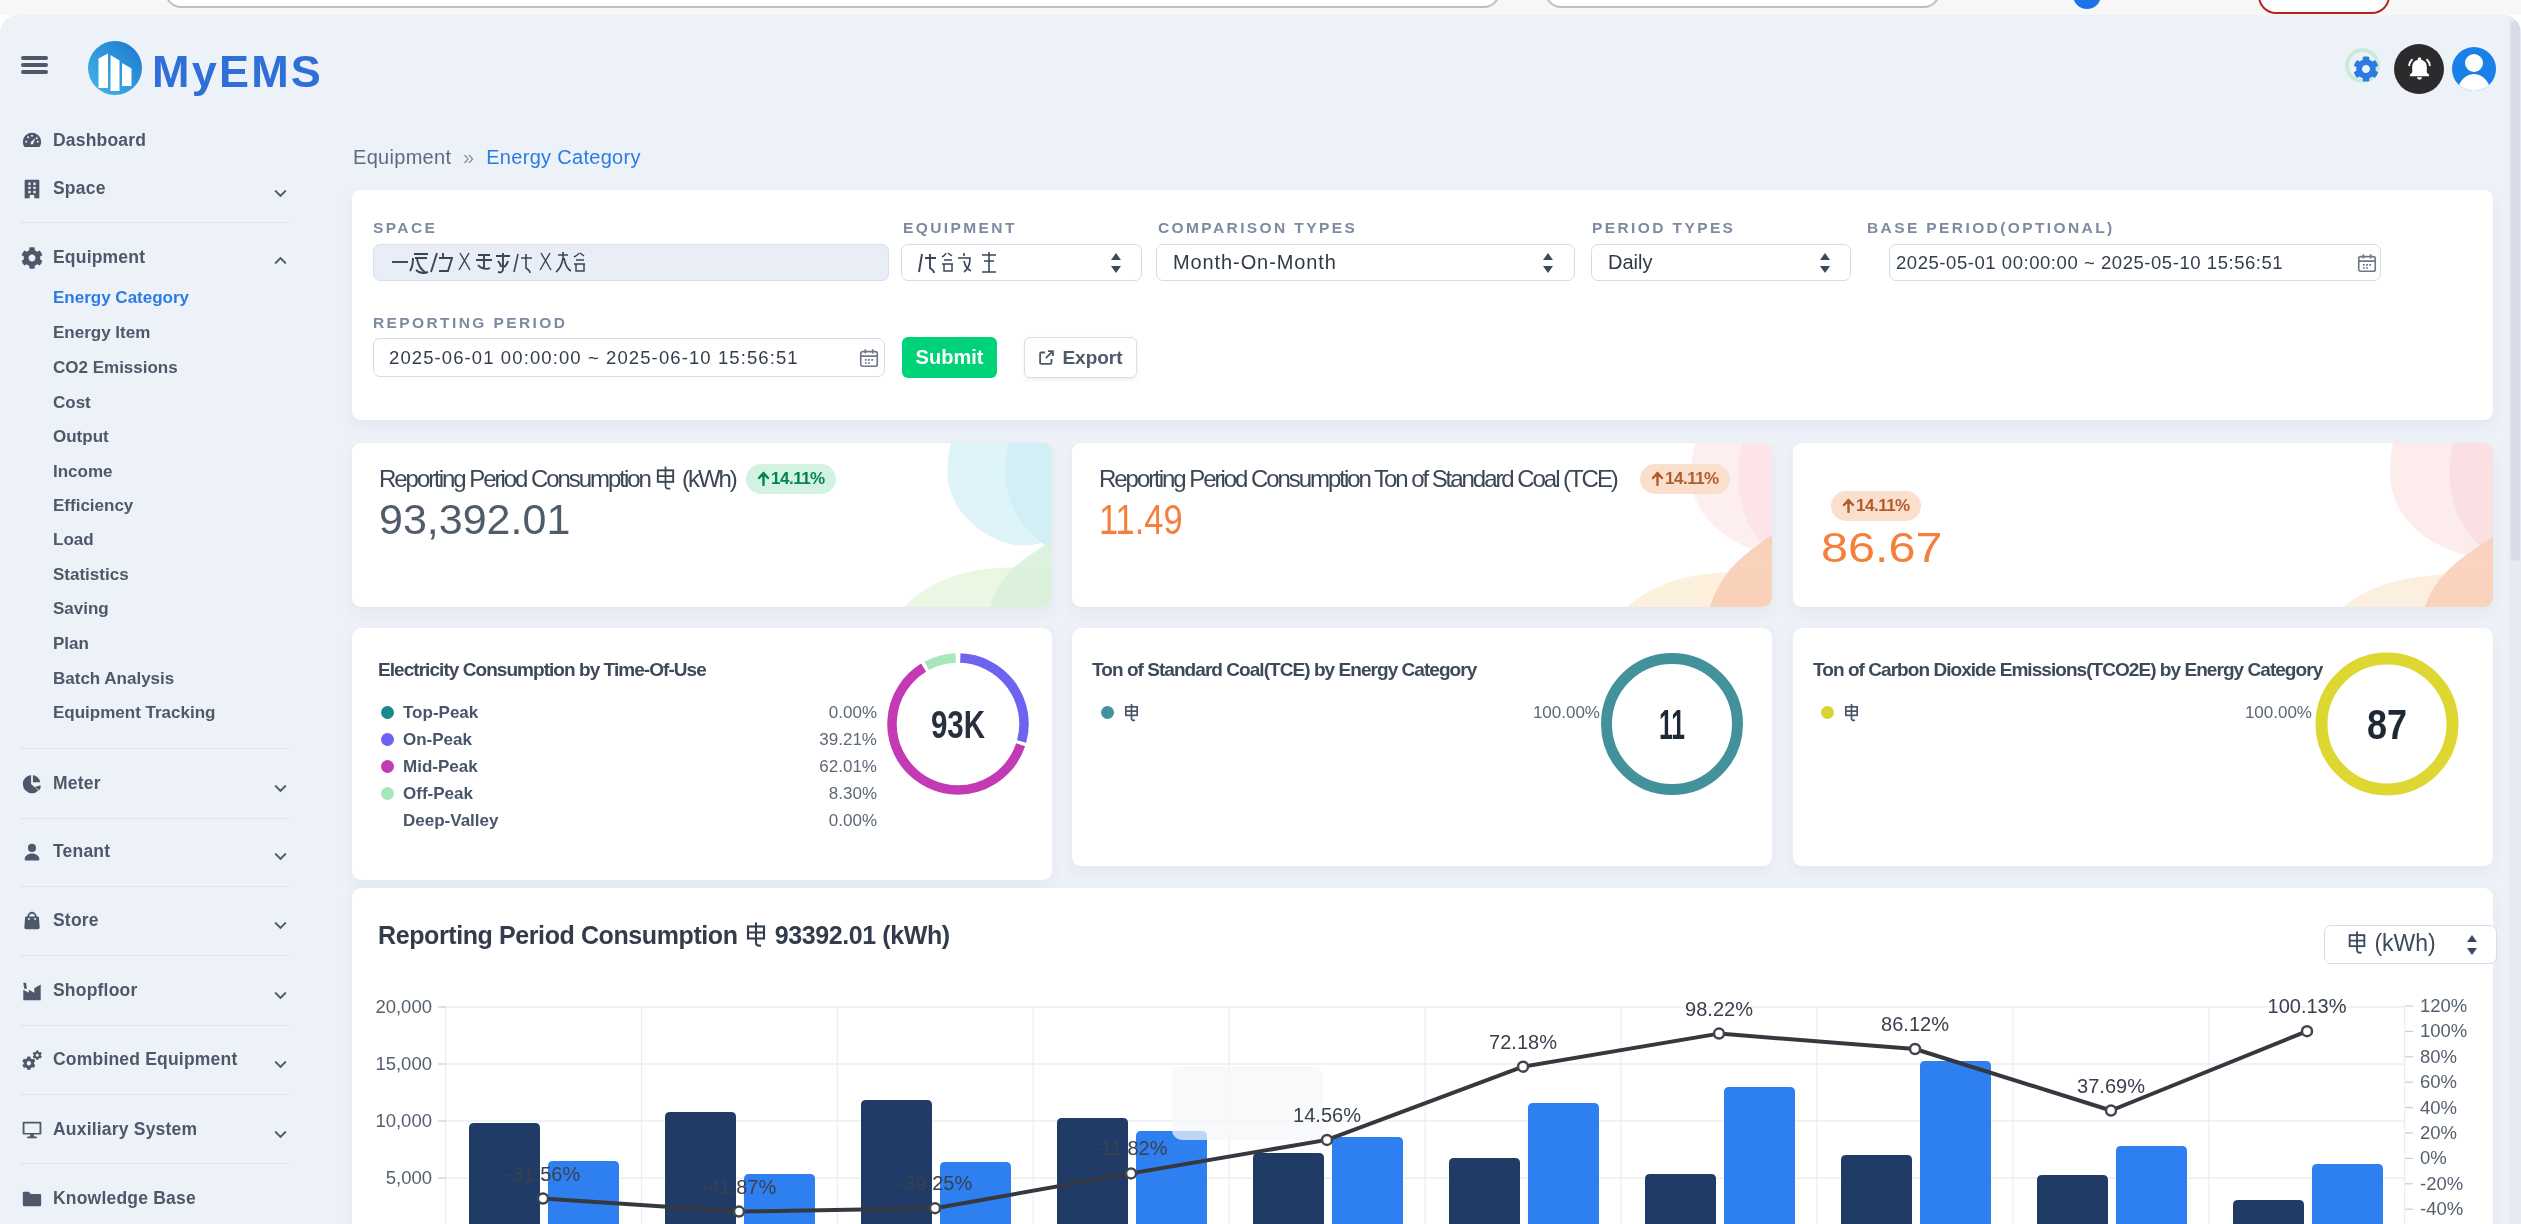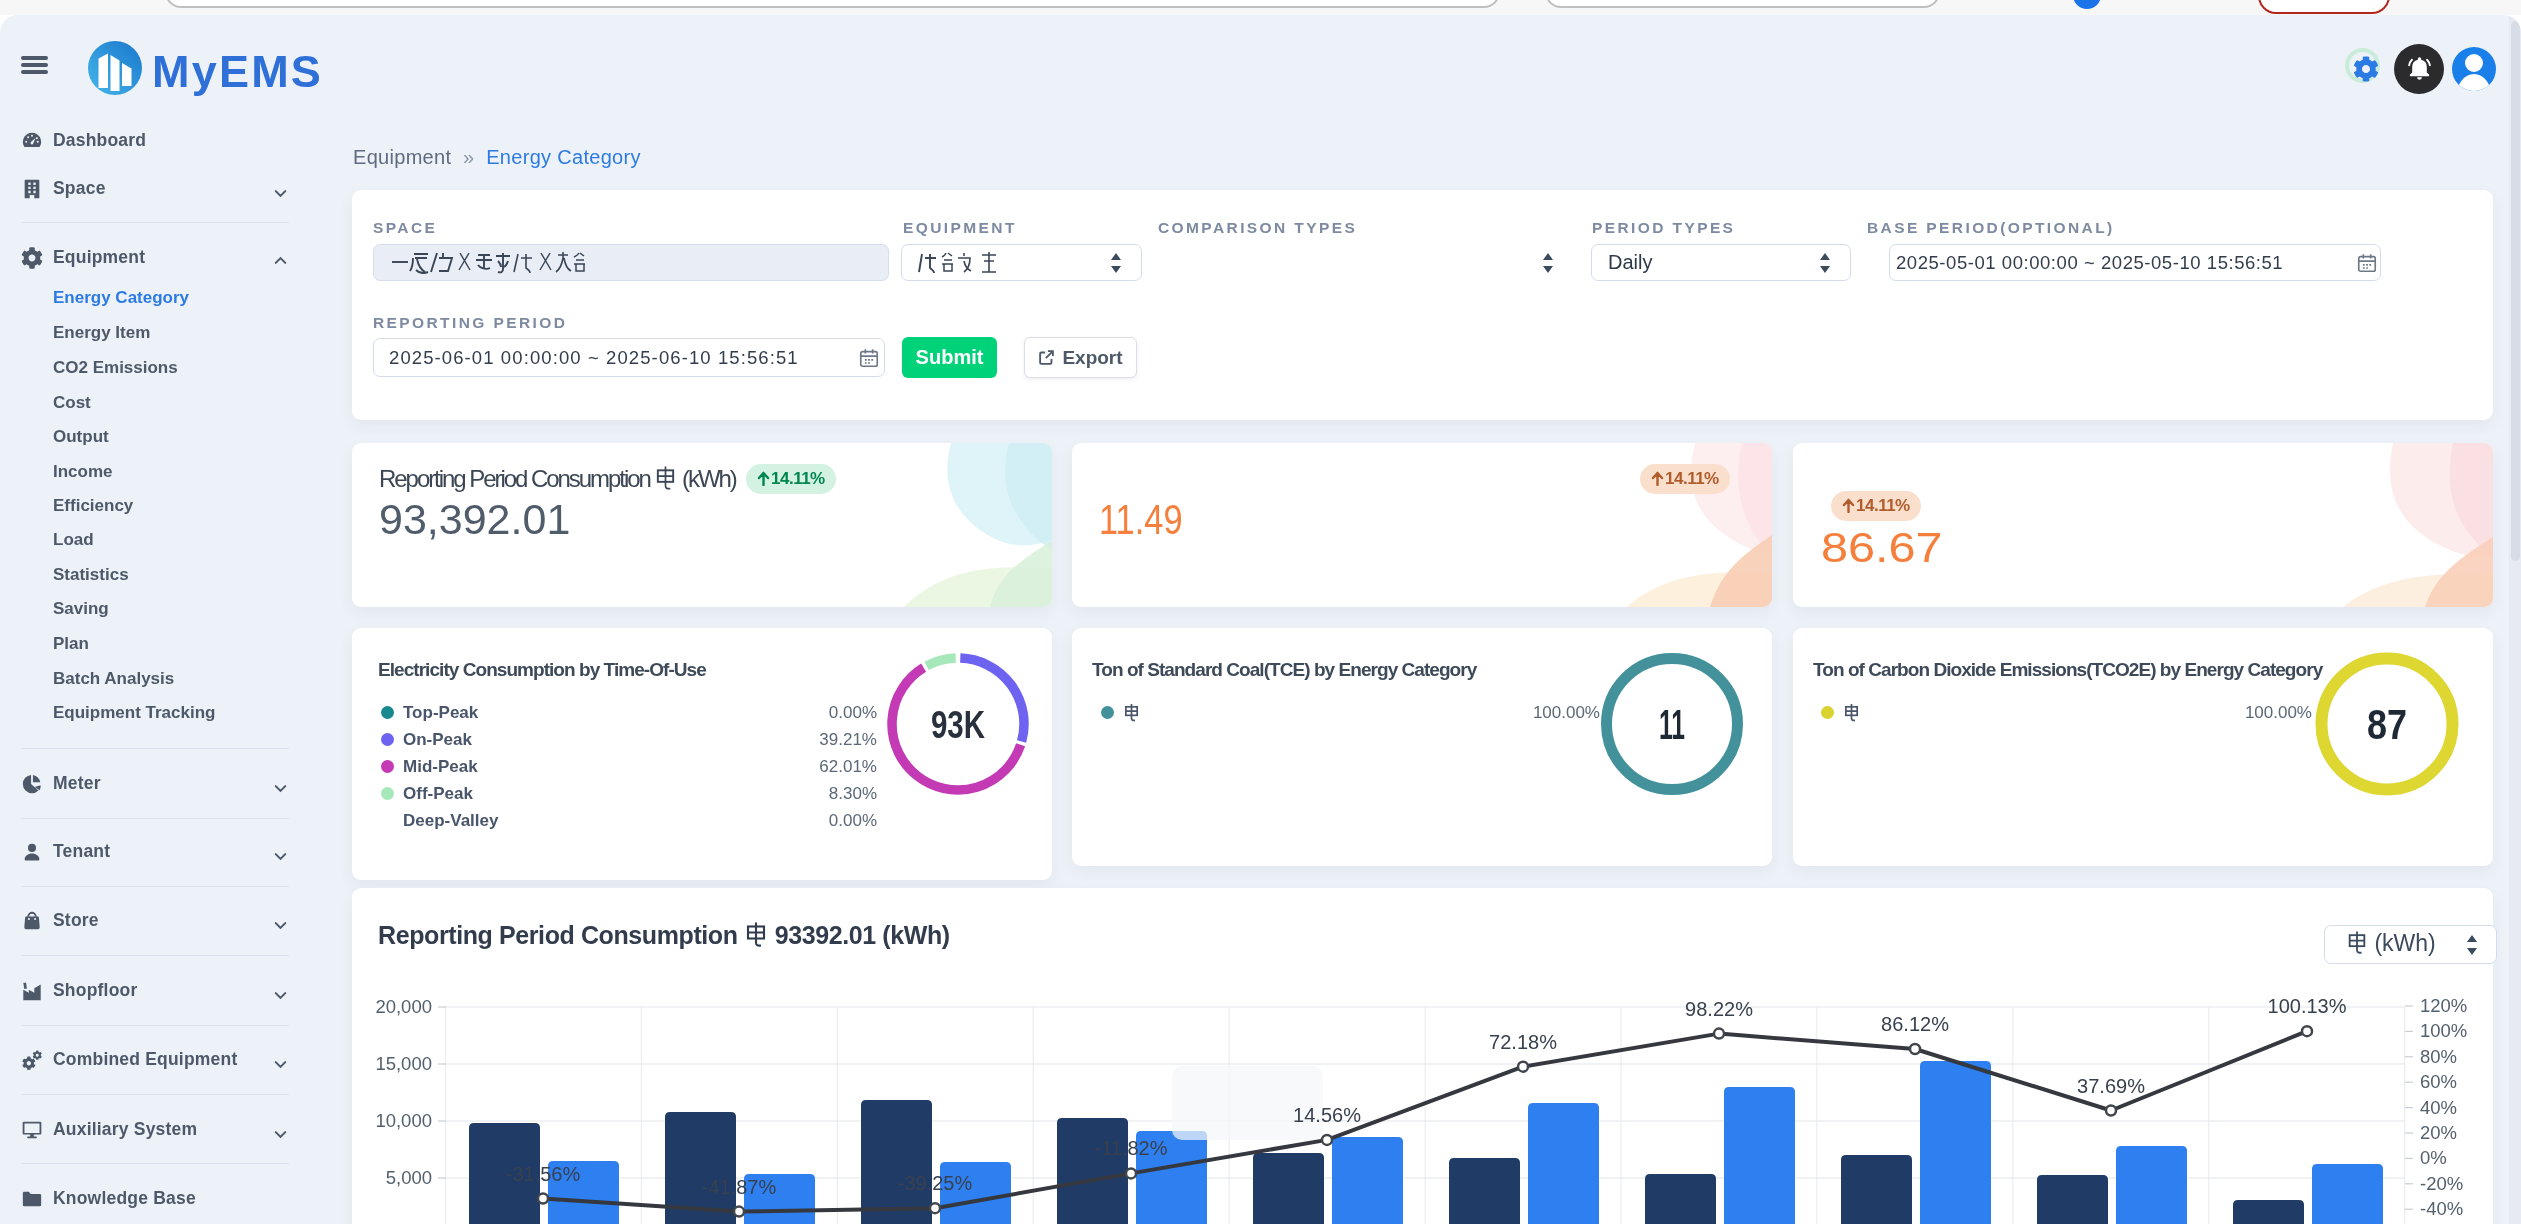--- a/index.html
+++ b/index.html
@@ -205,20 +205,21 @@
             <path d="M150 20 160 3M161 20 151 3" stroke-width="1.4"></path>
             <path d="M168 5h10M173 2v6c-1 6-3 11-7 14M174 8c1 6 3 11 7 13" stroke-width="1.6"></path>
             <path d="M184 7c2-1 4-2 5-4M190 3l4 3M186 10h8M184 14h11M186 14v7h8v-7" stroke-width="1.5"></path>
           </svg></div>
     <div class="inp" style="left:549px;top:54px;width:241px;padding-left:16px;"><svg width="90" height="24" viewBox="0 0 90 24" style="vertical-align:-5px;" fill="none" stroke="#3a4555" stroke-width="1.9">
             <path d="M4 4l-3 18M7 8h11M12 4v14c3 2 4 3 4 5"></path>
             <path d="M24 7c2-1 3-2 4-4M30 3l4 3M26 10h8M24 14h11M26 14v7h8v-7" stroke-width="1.5"></path>
             <path d="M46 3v3M40 8h12c0 6-2 11-6 14M46 11c1 5 3 8 7 10" stroke-width="1.6"></path>
             <path d="M64 5h14M71 2v20M66 11h10M64 22h14" stroke-width="1.6"></path>
           </svg></div>
+    <div class="inp" style="left:804px;top:54px;width:419px;padding-left:16px;font-size:20px;color:#2f3a49;letter-spacing:.9px;">Month-On-Month</div>
     <div class="inp" style="left:1239px;top:54px;width:260px;padding-left:16px;font-size:20px;color:#2f3a49;">Daily</div>
     <div class="inp" style="left:1537px;top:54px;width:492px;padding-left:6px;font-size:18.5px;color:#333d4c;letter-spacing:.55px;">2025-05-01 00:00:00 ~ 2025-05-10 15:56:51</div>
     <svg class="sel-arr" style="left:757px;top:62px;" viewBox="0 0 14 22" fill="#3c4a5d">
           <path d="M7 1 12 8H2z"></path>
           <path d="M7 21 12 14H2z"></path>
         </svg>
     <svg class="sel-arr" style="left:1189px;top:62px;" viewBox="0 0 14 22" fill="#3c4a5d">
           <path d="M7 1 12 8H2z"></path>
           <path d="M7 21 12 14H2z"></path>
         </svg>
@@ -259,20 +260,21 @@
           </svg>14.11%</div>
     <div class="kpi-num" style="left:27px;top:52px;color:#515c6b;">93,392.01</div>
   </div>
   <div class="card" style="left:1072px;top:428px;width:700px;height:164px;overflow:hidden;">
     <svg class="blob" style="left:520px;top:0;" width="180" height="164">
       <path d="M103 0 C94 38 100 66 128 88 C156 110 180 112 180 112 L180 0 Z" fill="#fdeff0"></path>
       <path d="M150 0 C140 45 150 85 180 112 L180 0 Z" fill="#fbe2e6" opacity="0.85"></path>
       <path d="M35 164 C70 132 120 126 180 130 L180 164 Z" fill="#fdf0dc" opacity="0.95"></path>
       <path d="M118 164 C128 130 150 112 180 92 L180 164 Z" fill="#f8cdb5" opacity="0.9"></path>
     </svg>
+    <div class="kpi-title" style="left:27px;top:22px;">Reporting Period Consumption Ton of Standard Coal (TCE)</div>
     <div class="badge o" style="left:568px;top:21px;padding:0 11px;"><svg width="13" height="15" viewBox="0 0 13 15" style="vertical-align:-1.5px;margin-right:1px;">
             <path d="M6.5 14V2.8M6.5 2 L2 7M6.5 2 L11 7" stroke="currentColor" stroke-width="2.4" fill="none" stroke-linecap="round" stroke-linejoin="round"></path>
           </svg>14.11%</div>
     <div class="kpi-num" style="left:27px;top:52px;color:#f5803e;transform:scaleX(.8);transform-origin:0 50%;">11.49</div>
   </div>
   <div class="card" style="left:1793px;top:428px;width:700px;height:164px;overflow:hidden;">
     <svg class="blob" style="left:520px;top:0;" width="180" height="164">
       <path d="M80 0 C72 40 80 70 110 92 C140 114 170 116 180 114 L180 0 Z" fill="#fdecec"></path>
       <path d="M140 0 C130 48 142 86 180 114 L180 0 Z" fill="#fbdfe2" opacity="0.9"></path>
       <path d="M30 164 C66 134 120 128 180 132 L180 164 Z" fill="#fdeedd" opacity="0.95"></path>

